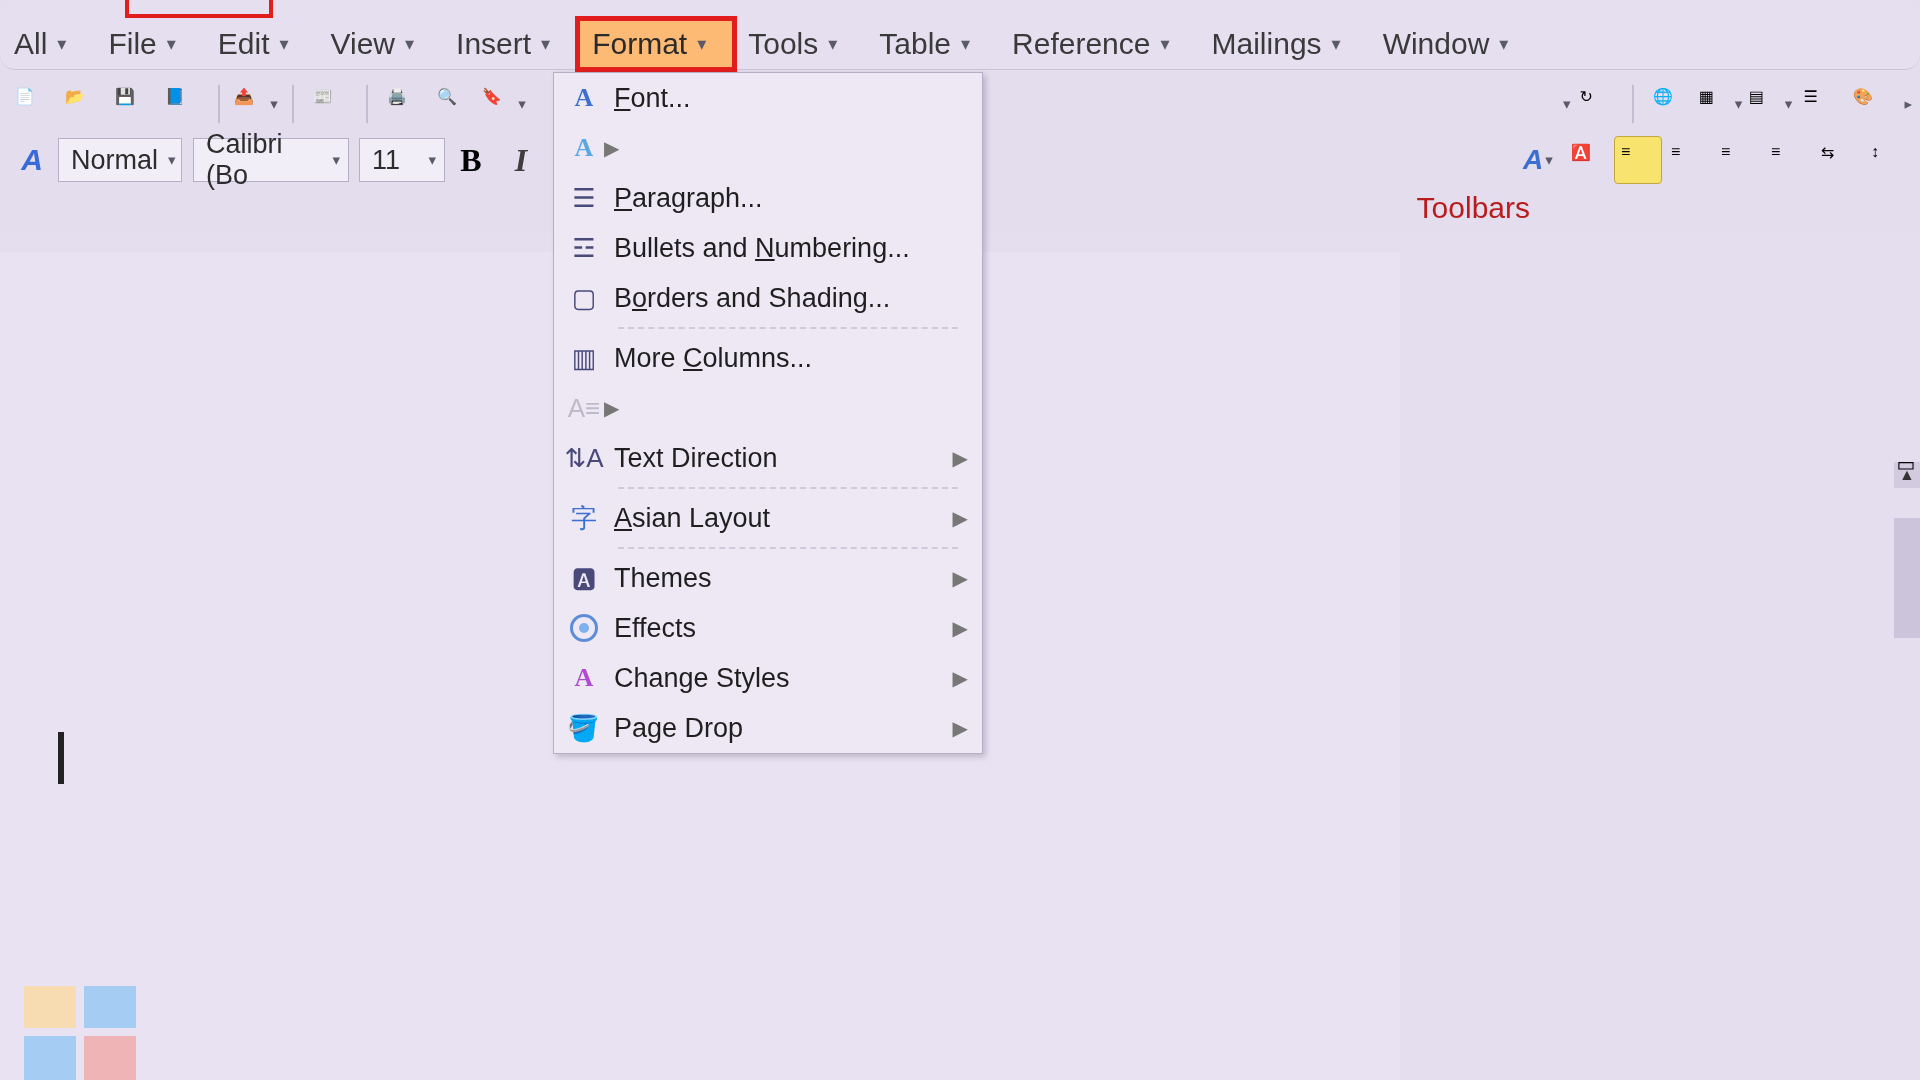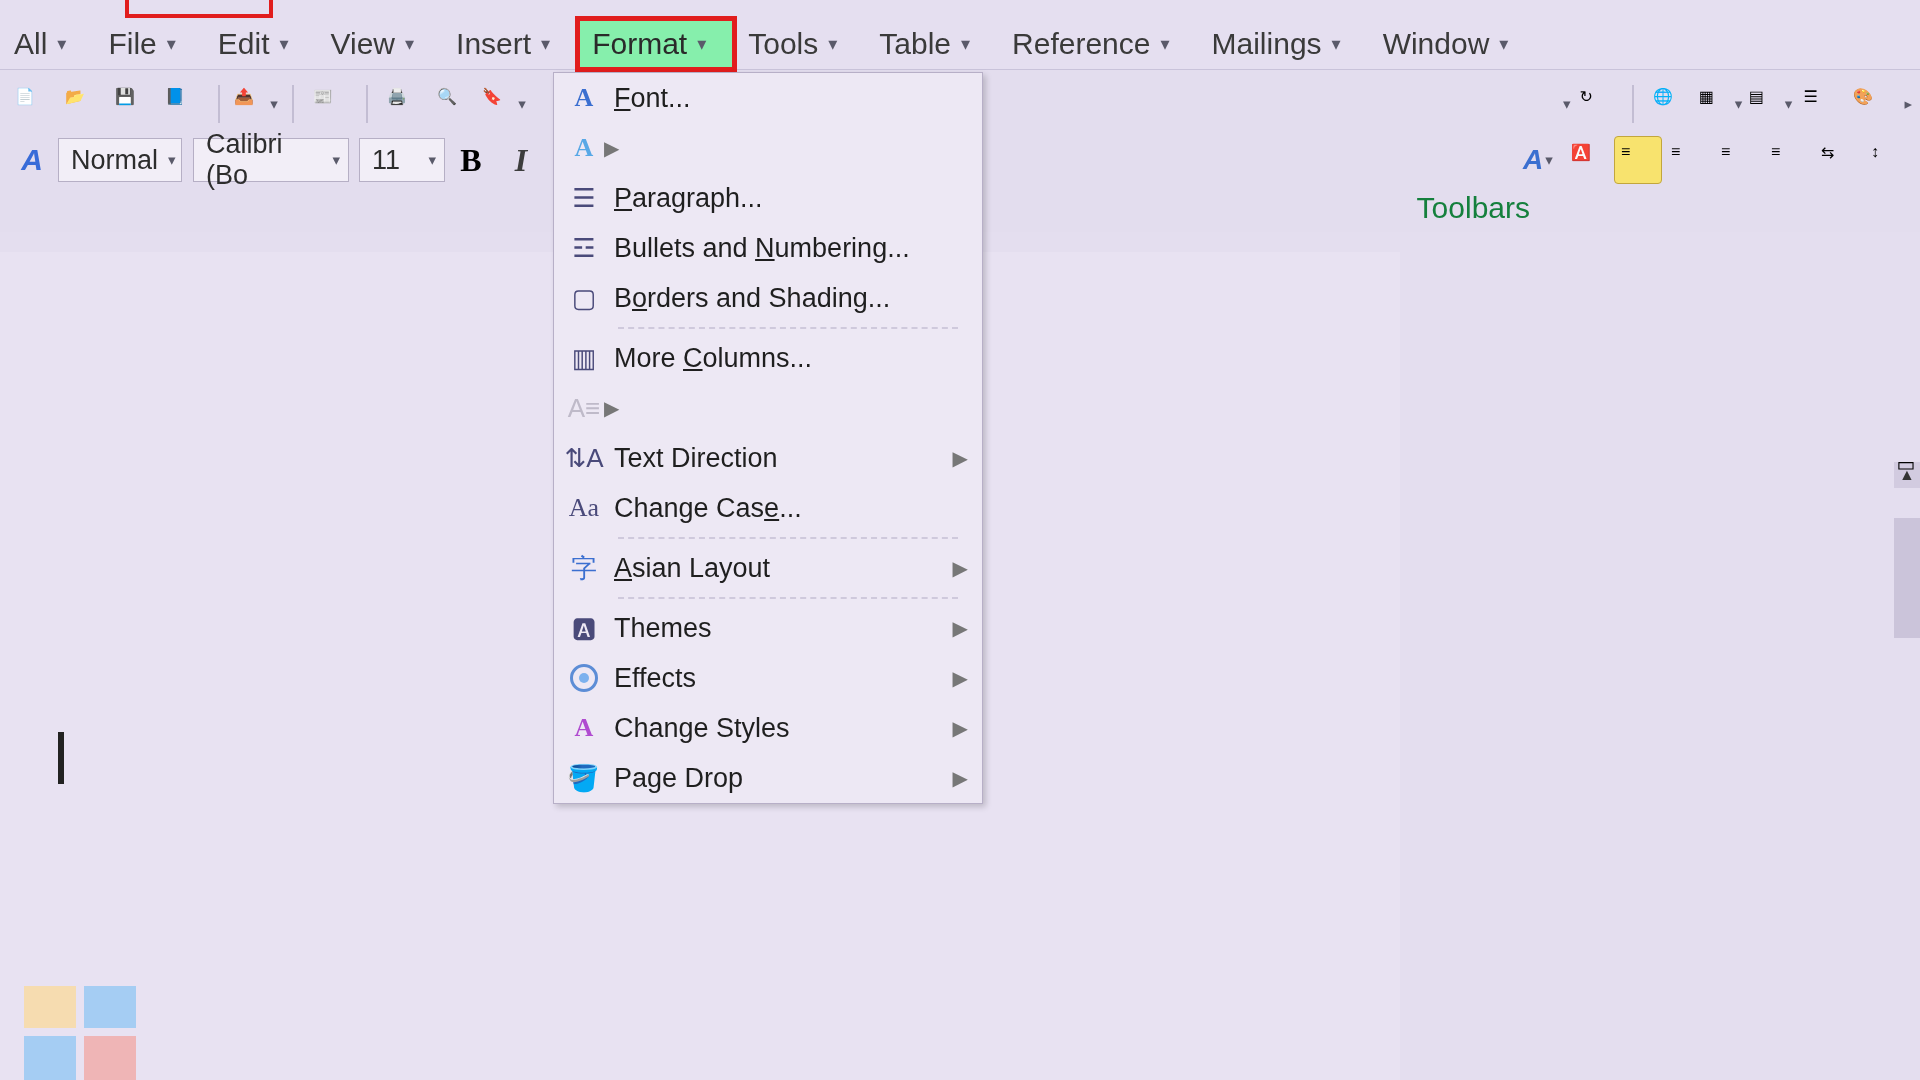--- a/index.html
+++ b/index.html
@@ -1,37 +1,37 @@
 <!DOCTYPE html>
 <html><head>
 <meta charset="utf-8">
 <style>
 * { margin:0; padding:0; box-sizing:border-box; font-family:"Segoe UI",Tahoma,Arial,sans-serif; }
 html,body { width:1920px; height:1080px; overflow:hidden; background:#e4deef; }
 
 
-.menubar { display:flex; align-items:flex-end; height:70px; background:#e5dff0; border-bottom:1px solid #c9c3da; }
+.menubar { display:flex; align-items:flex-end; height:70px; background:#e5dff0; border-bottom:1px solid #c9c3da;border-radius:15px; }
 .menubar .mitem { display:flex; align-items:center; font-size:30px; color:#3a3a3a; padding:8px 28px 8px 14px; cursor:default; position:relative; }
 .menubar .mitem .lbl { margin-right:4px; }
 .menubar .mitem .caret { font-size:18px; color:#5a5a6a; margin-left:6px; }
 .title-red { position:absolute; top:0; left:125px; width:148px; height:18px; border:4px solid #e11d1d; border-top:none; }
-.mitem.active { background:#86efac; color:#2a2a2a; outline:5px solid #e11d1d; outline-offset:-2px; }
+.mitem.active { background:#fdba74; color:#2a2a2a; outline:5px solid #e11d1d; outline-offset:-2px; }
 
 
 .toolbars { background:#e3ddee; padding:6px 8px 4px 8px; }
 .toolrow { display:flex; align-items:center; height:56px; gap:2px; }
 .sep { width:2px; height:38px; background:#c3bdd3; margin:0 10px; }
 .tbtn { display:flex; align-items:center; justify-content:center; width:48px; height:48px; border-radius:4px; }
 .tbtn svg, .tbtn span.ic { width:34px; height:34px; }
 .caret2 { font-size:15px; color:#5a5a6a; margin-left:2px; }
 .dropbox { display:flex; align-items:center; height:44px; border:1px solid #b6afc5; background:#f2eef7; padding:0 8px 0 12px; font-size:27px; color:#2d2d2d; }
 .dropbox .caret2 { margin-left:auto; padding-left:10px; }
 .bold  { font-family:"Times New Roman",serif; font-weight:800; font-size:32px; }
 .ital  { font-family:"Times New Roman",serif; font-style:italic; font-weight:700; font-size:32px; color:#3d3d3d; }
-.tlabel { font-size:30px; color:#15803d; margin-left:6px; }
+.tlabel { font-size:30px; color:#b91c1c; margin-left:6px; }
 
 
 .workarea { position:relative; width:100%; height:calc(100% - 70px - 130px); background:#e4deef; }
 .page { position:absolute; left:0; top:20px; width:1400px; height:100%; background:#e8e2f2; }
 .cursor { position:absolute; left:58px; top:480px; width:6px; height:52px; background:#222; }
 .pal { position:absolute; left:24px; bottom:20px; display:grid; grid-template-columns:52px 52px; grid-template-rows:42px 56px; gap:8px; }
 .pal div { }
 .pal .a{background:#f6dcb0;} .pal .b{background:#a5cdf3;} .pal .c{background:#a5cdf3;} .pal .d{background:#efb5b6;}
 
 
@@ -254,24 +254,20 @@
   </div>
   <div class="ditem disabled">
     <span class="ic" style="color:#bfbac9;">A≡</span>
     <span class="sub">▶</span>
   </div>
   <div class="ditem">
     <span class="ic">⇅A</span>
     <span class="txt">Text Direction</span>
     <span class="sub">▶</span>
   </div>
-  <div class="ditem">
-    <span class="ic" style="font-family:serif;">Aa</span>
-    <span class="txt">Change Cas<u>e</u>...</span>
-  </div>
   <div class="dsep"></div>
   <div class="ditem">
     <span class="ic" style="color:#3b6fd0;">字</span>
     <span class="txt"><u>A</u>sian Layout</span>
     <span class="sub">▶</span>
   </div>
   <div class="dsep"></div>
   <div class="ditem">
     <span class="ic">🅰</span>
     <span class="txt">Themes</span>

